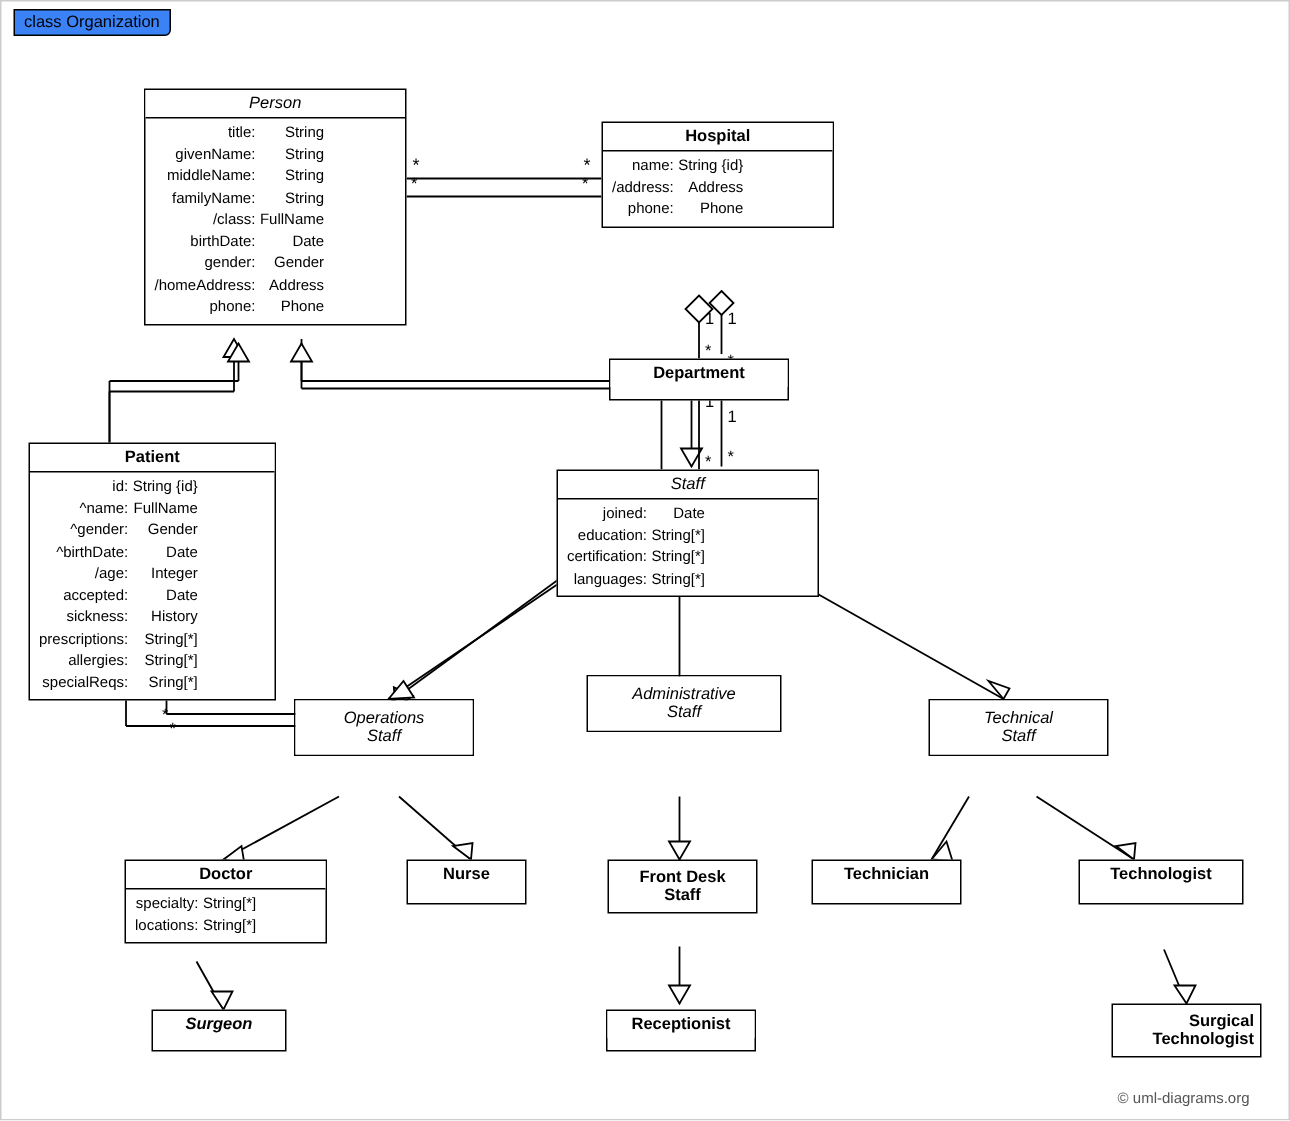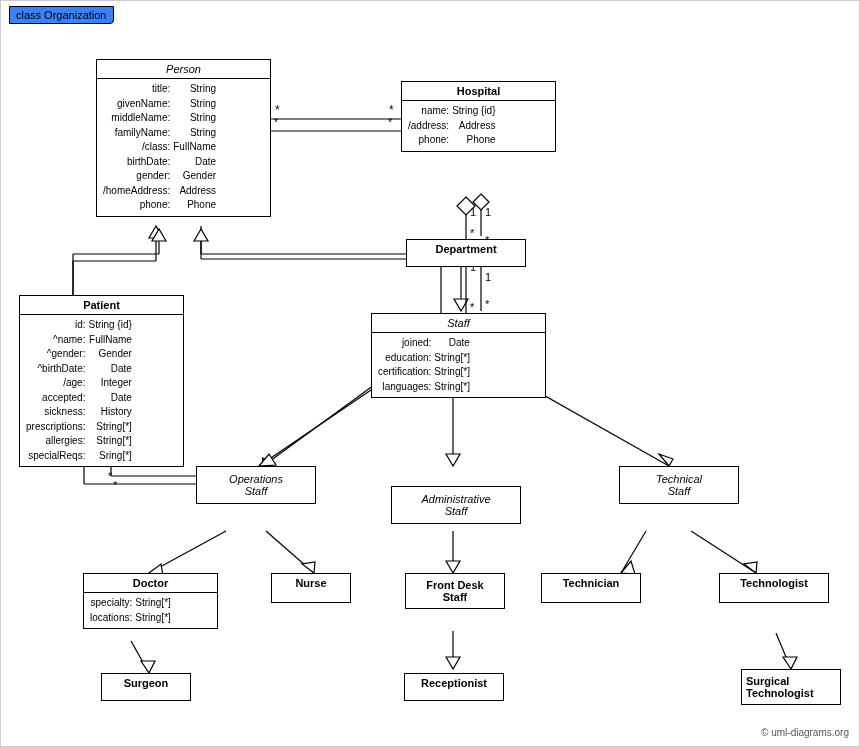--- a/index.html
+++ b/index.html
@@ -64,21 +64,21 @@
     .connectors-svg {
       position: absolute;
       top: 0; left: 0;
       width: 860px;
       height: 747px;
       pointer-events: none;
     }
     .copyright {
       position: absolute;
       bottom: 8px;
-      right: 10px;
+      right: 26px;
       font-size: 10px;
       color: #555;
     }
   </style>
 </head>
 <body>
 
 <div class="diagram-container">
 
   <div class="diagram-title">class Organization</div>
@@ -341,21 +341,21 @@
         </table>
     </div>
   </div>
 
   <div class="uml-box" style="left:195px; top:465px; width:120px; text-align:center;">
     <div class="title italic" style="border-bottom:none; padding:6px 4px;">
       <em>Operations<br>Staff</em>
     </div>
   </div>
 
-  <div class="uml-box" style="left:390px; top:485px; width:130px; text-align:center;">
+  <div class="uml-box" style="left:390px; top:449px; width:130px; text-align:center;">
     <div class="title italic" style="border-bottom:none; padding:6px 4px;">
       <em>Administrative<br>Staff</em>
     </div>
   </div>
 
   <div class="uml-box" style="left:618px; top:465px; width:120px; text-align:center;">
     <div class="title italic" style="border-bottom:none; padding:6px 4px;">
       <em>Technical<br>Staff</em>
     </div>
   </div>
@@ -388,26 +388,26 @@
 
   <div class="uml-box" style="left:540px; top:572px; width:100px; height:30px;">
     <div class="title" style="border-bottom:none;">Technician</div>
   </div>
 
   <div class="uml-box" style="left:718px; top:572px; width:110px; height:30px;">
     <div class="title" style="border-bottom:none;">Technologist</div>
   </div>
 
   <div class="uml-box" style="left:100px; top:672px; width:90px; height:28px;">
-    <div class="title" style="border-bottom:none;">Surgeon</div>
+    <div class="title" style="border-bottom:none;font-style:italic;">Surgeon</div>
   </div>
 
   <div class="uml-box" style="left:403px; top:672px; width:100px; height:28px;">
     <div class="title" style="border-bottom:none;">Receptionist</div>
   </div>
 
-  <div class="uml-box" style="left:740px; top:668px; width:100px; text-align:left;">
+  <div class="uml-box" style="left:740px; top:668px; width:100px; text-align:right;">
     <div class="title" style="border-bottom:none; padding:5px 4px;">Surgical<br>Technologist</div>
   </div>
 
   <div class="copyright">© uml-diagrams.org</div>
 
 </div>
 
 </body></html>

